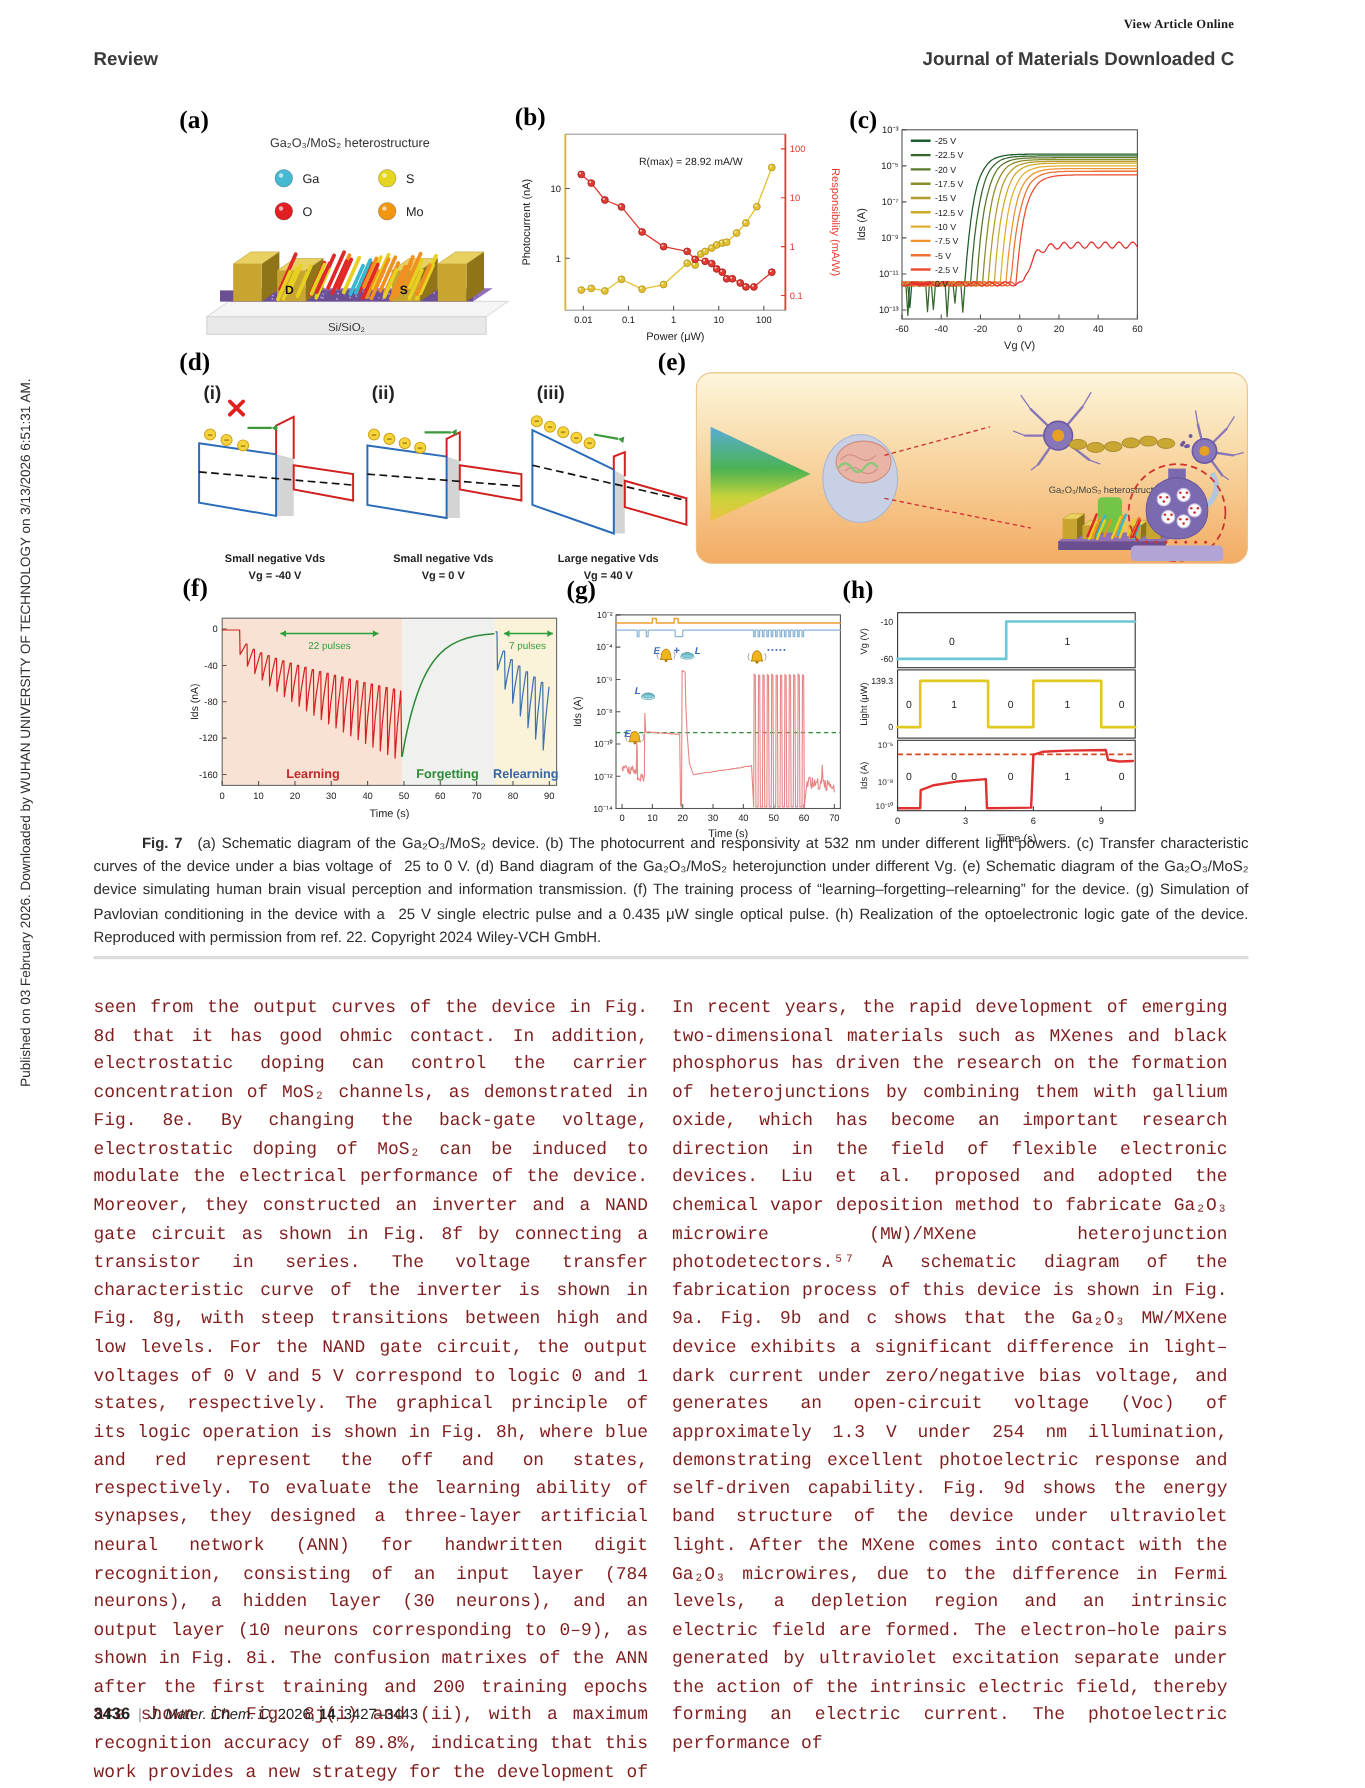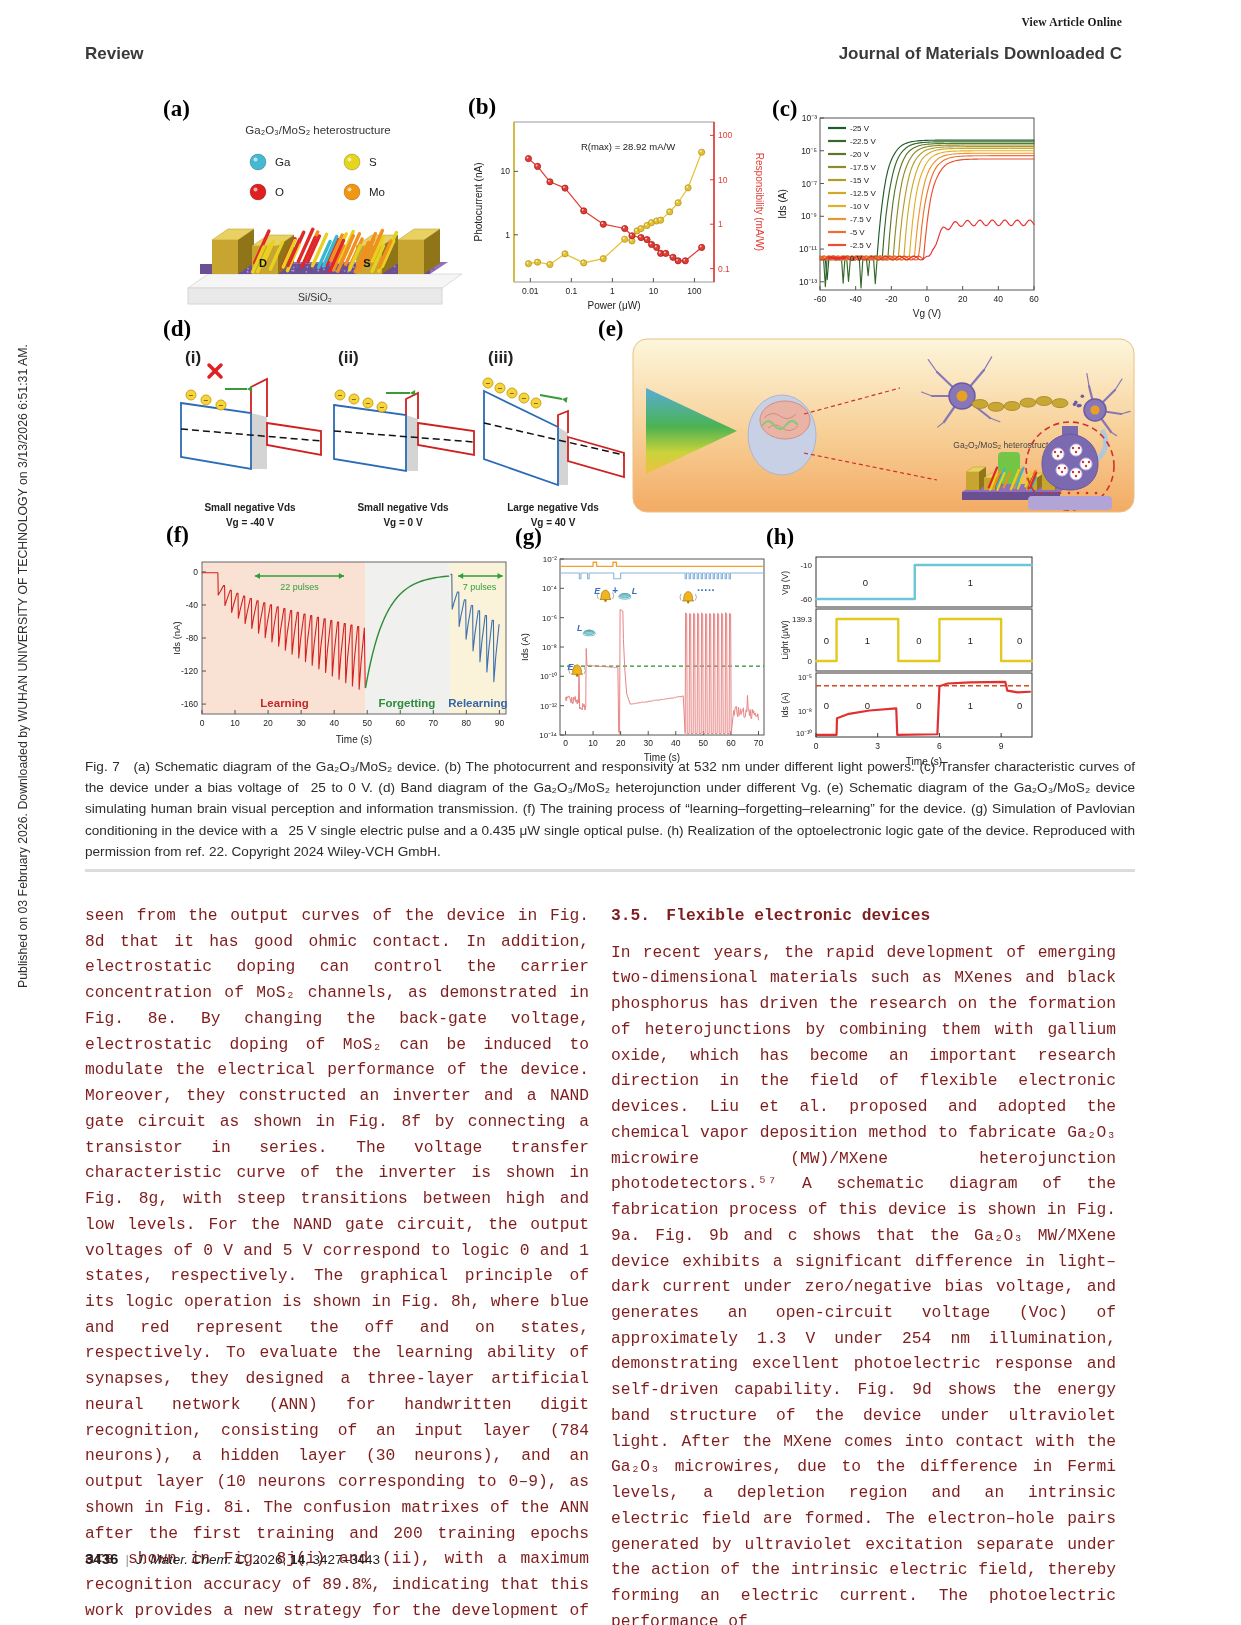--- a/index.html
+++ b/index.html
@@ -5,21 +5,21 @@
   html,body{margin:0;padding:0;background:#ffffff;}
   #page{position:relative;width:1241px;height:1625px;background:#ffffff;overflow:hidden;
         font-family:"Liberation Sans",sans-serif;color:#222;}
   .abs{position:absolute;}
   .hdr-small{font-size:11.5px;font-weight:bold;color:#1a1a1a;letter-spacing:0.2px;font-family:Liberation Serif, serif;}
   .hdr{font-size:17px;font-weight:bold;color:#3a3a3a;text-align:right;}
   .sidebar-rot{position:absolute;left:16px;top:988px;transform:rotate(-90deg);
        transform-origin:0 0;white-space:nowrap;font-size:12.3px;color:#2e2e2e;}
   .fig-label{font-family:"Liberation Serif",serif;font-weight:bold;font-size:23px;color:#000;}
   .caption{font-size:13.6px;line-height:1.56;color:#2d2d2d;text-align:justify;}
-  .caption .cap-tag{font-weight:normal;}
+  .caption .cap-tag{font-weight:bold;margin-left:44px;}
   .divider{background:#dcdcdc;height:3px;}
   .bodycol{font-family:Liberation Mono, monospace;font-size:16.3px;line-height:1.58;
        color:#7f1d1d;text-align:justify;}
   .bodycol h3{font-size:16.3px;margin:0 0 11px 0;font-weight:bold;}
   .bodycol p{margin:0;}
   .footer{font-size:13.5px;color:#222;}
   .footer .pg{font-weight:bold;font-size:15px;}
   .footer .jref{font-style:italic;text-align:center;}
   .footer .vol{font-weight:bold;font-style:normal;}
   .footer .sep{color:#999;padding:0 7px;}
@@ -696,21 +696,20 @@
   <div class="abs caption" style="left:85px;top:756px;width:1050px;">
     <span class="cap-tag">Fig. 7</span> <span>(a) Schematic diagram of the Ga₂O₃/MoS₂ device. (b) The photocurrent and responsivity at 532 nm under different light powers. (c) Transfer characteristic curves of the device under a bias voltage of  25 to 0 V. (d) Band diagram of the Ga₂O₃/MoS₂ heterojunction under different Vg. (e) Schematic diagram of the Ga₂O₃/MoS₂ device simulating human brain visual perception and information transmission. (f) The training process of “learning–forgetting–relearning” for the device. (g) Simulation of Pavlovian conditioning in the device with a  25 V single electric pulse and a 0.435 μW single optical pulse. (h) Realization of the optoelectronic logic gate of the device. Reproduced with permission from ref. 22. Copyright 2024 Wiley-VCH GmbH.</span>
   </div>
 
   <div class="abs divider" style="left:85px;top:869px;width:1050px;"></div>
 
   <div class="abs bodycol" style="left:85px;top:903px;width:504px;">
     <p>seen from the output curves of the device in Fig. 8d that it has good ohmic contact. In addition, electrostatic doping can control the carrier concentration of MoS₂ channels, as demonstrated in Fig. 8e. By changing the back-gate voltage, electrostatic doping of MoS₂ can be induced to modulate the electrical performance of the device. Moreover, they constructed an inverter and a NAND gate circuit as shown in Fig. 8f by connecting a transistor in series. The voltage transfer characteristic curve of the inverter is shown in Fig. 8g, with steep transitions between high and low levels. For the NAND gate circuit, the output voltages of 0 V and 5 V correspond to logic 0 and 1 states, respectively. The graphical principle of its logic operation is shown in Fig. 8h, where blue and red represent the off and on states, respectively. To evaluate the learning ability of synapses, they designed a three-layer artificial neural network (ANN) for handwritten digit recognition, consisting of an input layer (784 neurons), a hidden layer (30 neurons), and an output layer (10 neurons corresponding to 0–9), as shown in Fig. 8i. The confusion matrixes of the ANN after the first training and 200 training epochs are shown in Fig. 8j(i) and (ii), with a maximum recognition accuracy of 89.8%, indicating that this work provides a new strategy for the development of optoelectronic synapse devices.</p>
   </div>
   <div class="abs bodycol" style="left:611px;top:903px;width:505px;">
-    <h3>3.5. Flexible electronic devices</h3>
     <p>In recent years, the rapid development of emerging two-dimensional materials such as MXenes and black phosphorus has driven the research on the formation of heterojunctions by combining them with gallium oxide, which has become an important research direction in the field of flexible electronic devices. Liu et al. proposed and adopted the chemical vapor deposition method to fabricate Ga₂O₃ microwire (MW)/MXene heterojunction photodetectors.⁵⁷ A schematic diagram of the fabrication process of this device is shown in Fig. 9a. Fig. 9b and c shows that the Ga₂O₃ MW/MXene device exhibits a significant difference in light–dark current under zero/negative bias voltage, and generates an open-circuit voltage (Voc) of approximately 1.3 V under 254 nm illumination, demonstrating excellent photoelectric response and self-driven capability. Fig. 9d shows the energy band structure of the device under ultraviolet light. After the MXene comes into contact with the Ga₂O₃ microwires, due to the difference in Fermi levels, a depletion region and an intrinsic electric field are formed. The electron–hole pairs generated by ultraviolet excitation separate under the action of the intrinsic electric field, thereby forming an electric current. The photoelectric performance of</p>
   </div>
 
   <div class="abs footer" style="left:85px;top:1550px;">
     <span class="pg">3436</span><span class="sep">|</span><span class="jref">J. Mater. Chem. C</span><span>, 2026, </span><span class="vol">14</span><span>, 3427–3443</span>
   </div>
   <div class="abs footer" style="right:119px;top:1640px;">This journal is © The Royal Society of Chemistry 2026</div>
 
 </div>
 

